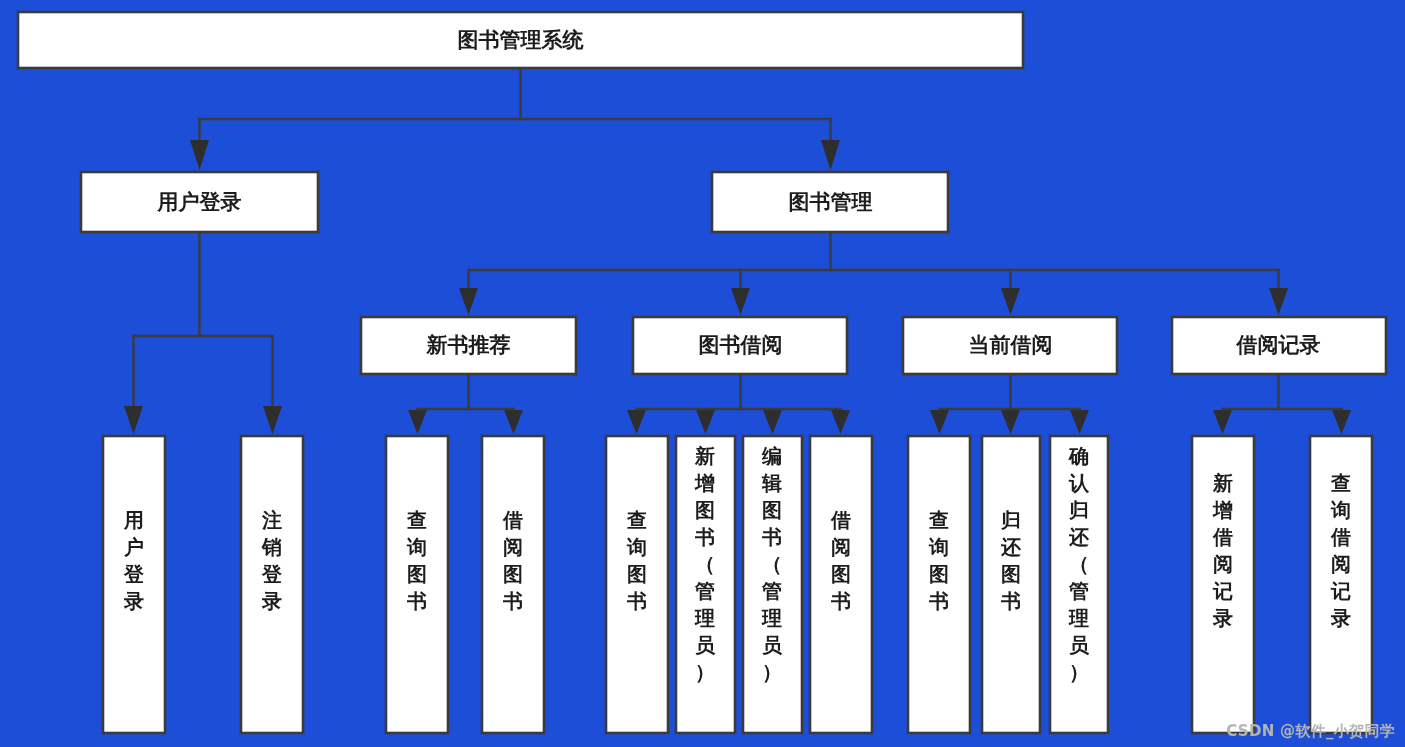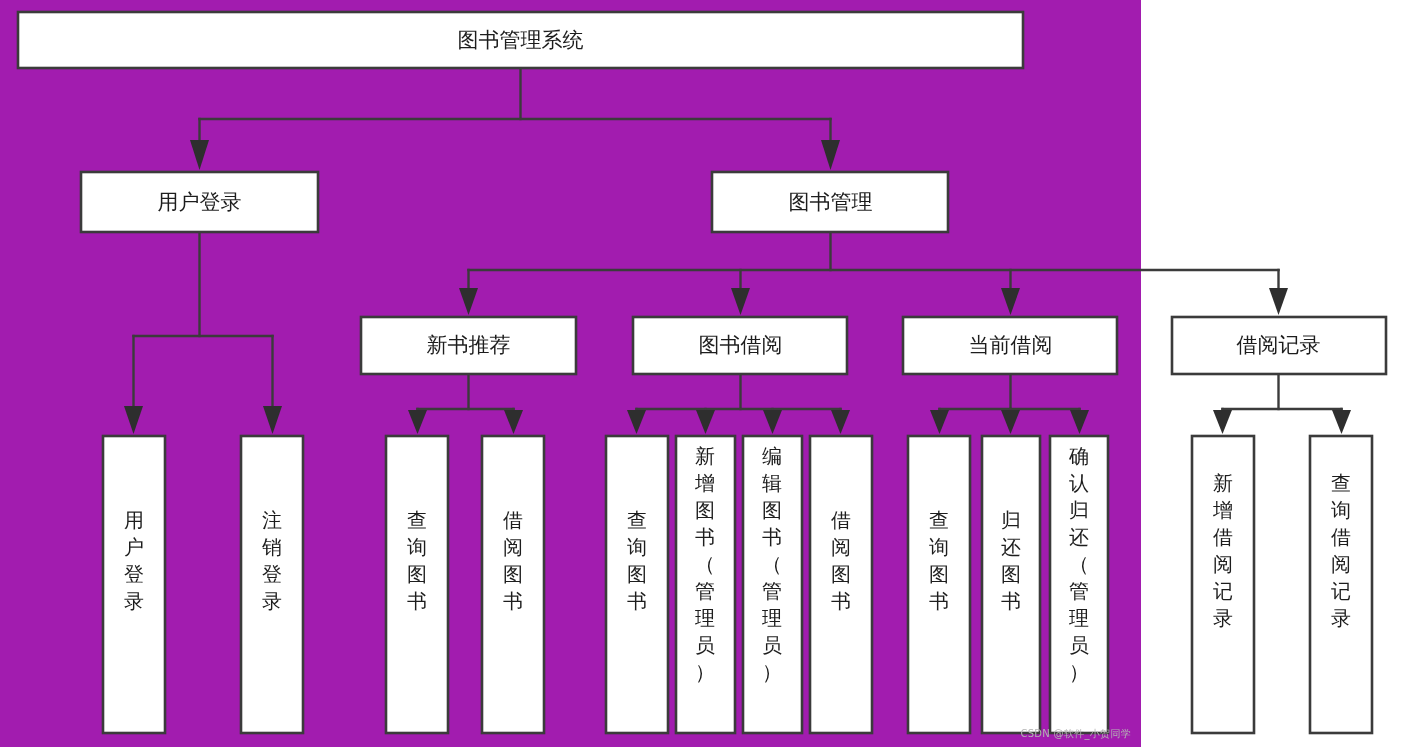--- a/index.html
+++ b/index.html
@@ -8,23 +8,24 @@
     background: #ffffff;
   }
   body {
     width: 1405px;
     height: 747px;
     font-family: "DejaVu Sans", "Liberation Sans", sans-serif;
     overflow: hidden;
   }
   #diagram-root {
     position: relative;
-    width: 1141px;
+    width: 1405px;
     height: 747px;
-    background: #a21caf;
+    background: #1d4ed8;
+    font-weight: bold;
   }
   svg#flow-svg {
     position: absolute;
     left: 0;
     top: 0;
     width: 1405px;
     height: 747px;
     display: block;
   }
   .node-box {
@@ -53,21 +54,21 @@
     fill: #1d1d1d;
     font-family: "DejaVu Sans", "Liberation Sans", sans-serif;
     font-size: 20px;
     text-anchor: middle;
   }
   .watermark {
     position: absolute;
     right: 10px;
     bottom: 6px;
     font-family: "DejaVu Sans", "Liberation Sans", sans-serif;
-    font-size: 10px;
+    font-size: 15px;
     color: #b4b4b4;
     letter-spacing: 0.3px;
     white-space: nowrap;
     user-select: none;
   }
 </style>
 </head>
 <body>
 
 <div id="diagram-root">

